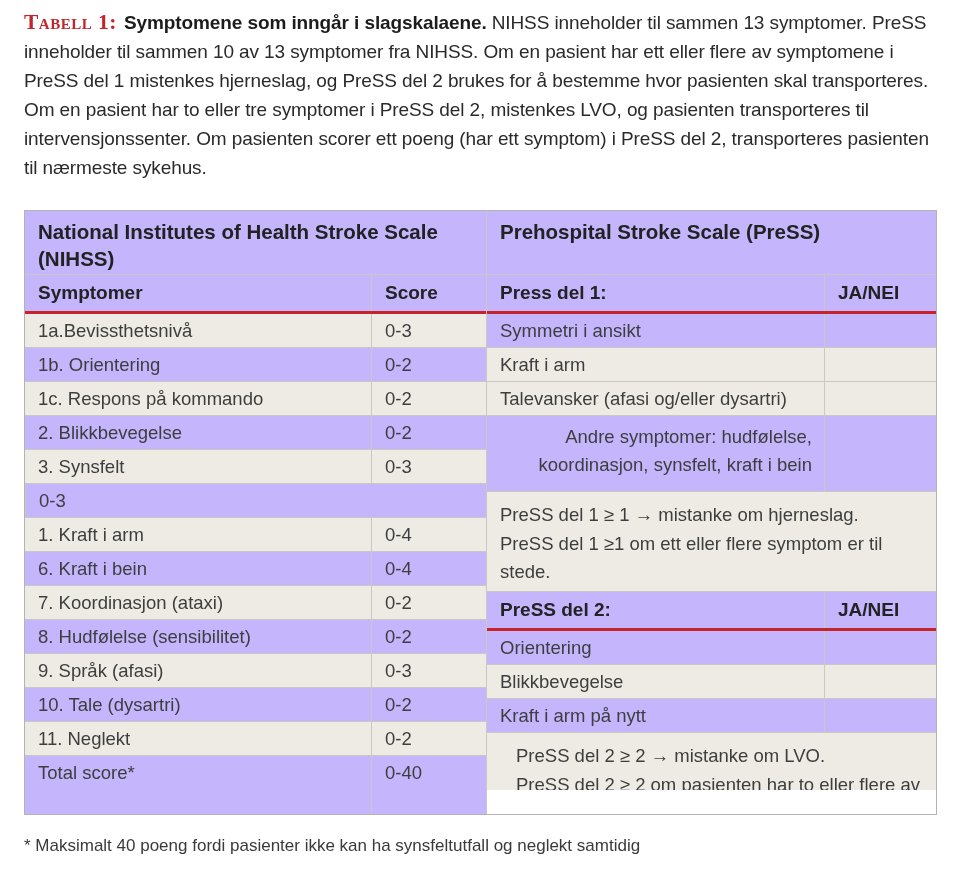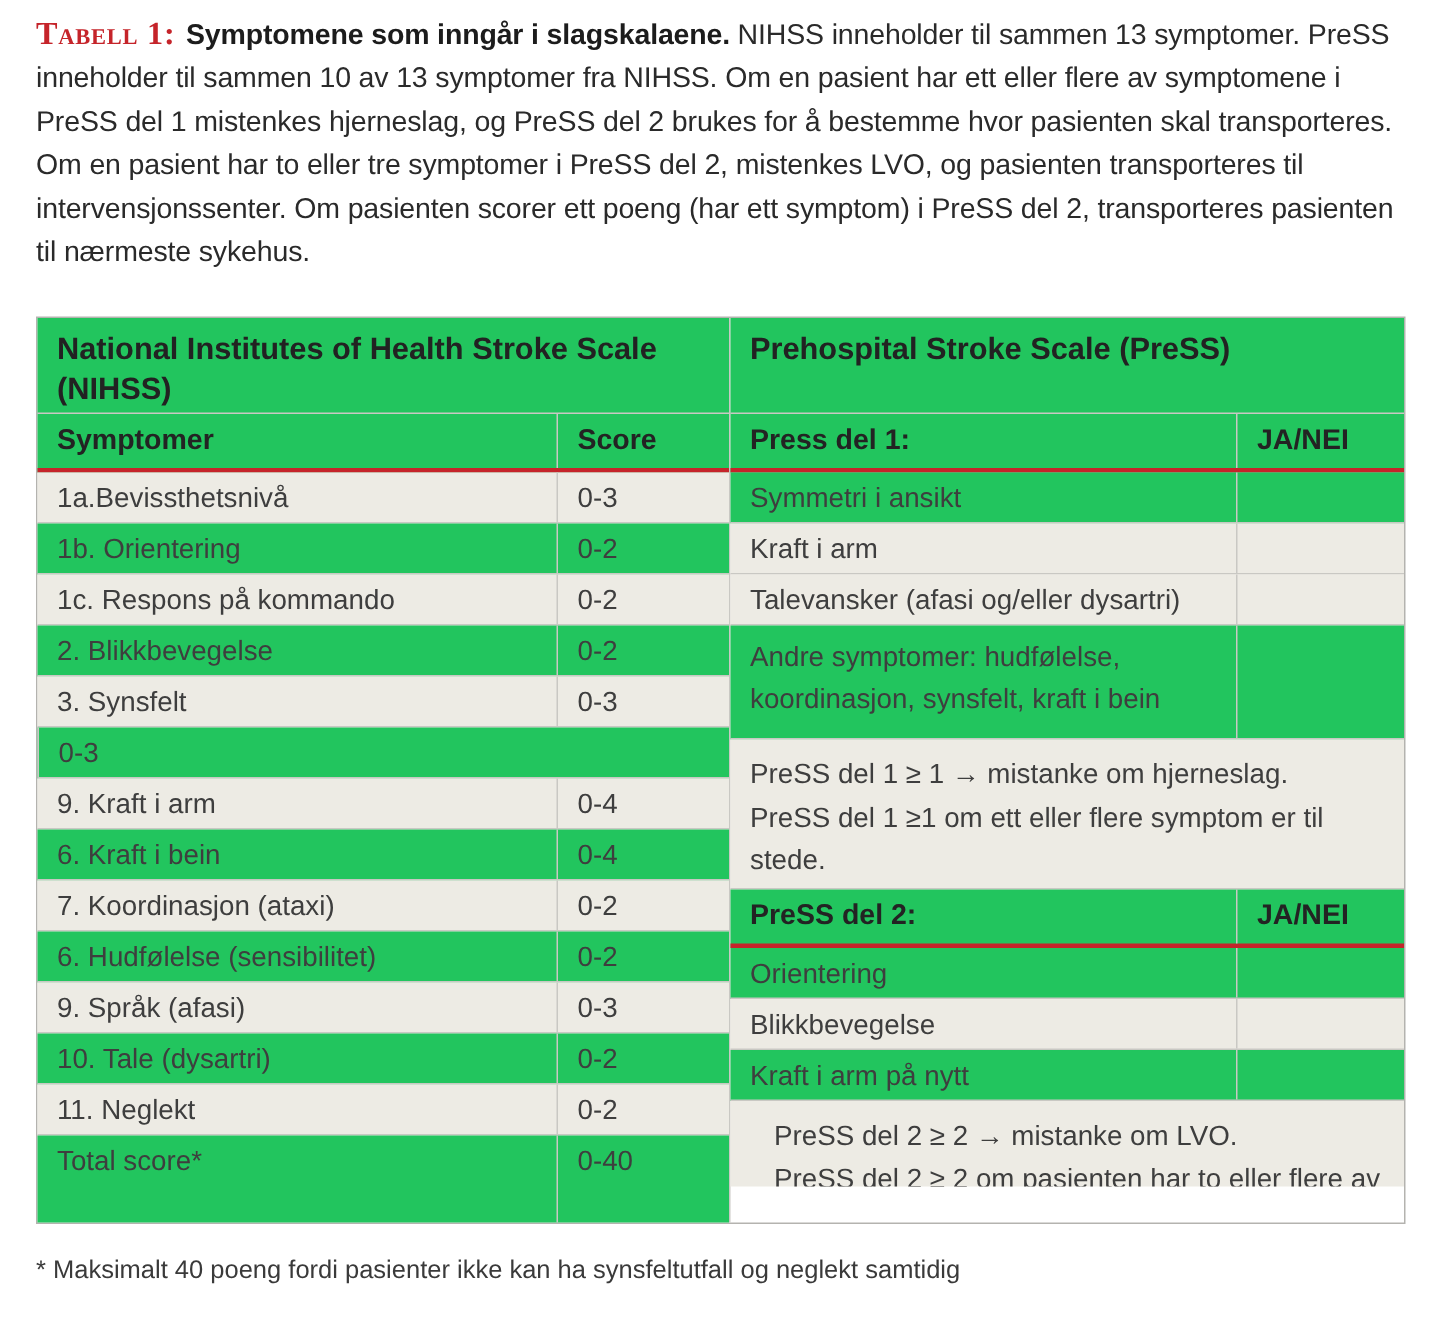--- a/index.html
+++ b/index.html
@@ -51,21 +51,21 @@
     color:#3e3e3e;
   }
   .half{display:flex;flex-direction:column;box-sizing:border-box;}
   .half-left{width:461px;}
   .half-right{width:450px;border-left:1px solid var(--border-gray);}
 
   .trow{
     display:flex;
     box-sizing:border-box;
     border-bottom:1px solid var(--border-gray);
-    background:#22c55e;
+    background:#c4b5fd;
   }
   .trow.beige{background:var(--row-beige);}
   .trow.last{border-bottom:none;}
 
   .h-title{height:64px;}
   .h-sub{height:39px;border-bottom:3px solid var(--accent-red);}
   .h-row{height:34px;}
   .h-andre{height:76px;}
   .h-note1{height:100px;}
   .h-total{height:58px;}
@@ -89,20 +89,21 @@
     font-size:20.5px;
     line-height:27px;
     color:#222222;
   }
   .sub-label{font-weight:bold;font-size:19px;color:#232323;}
 
   .block-cell{
     display:block;
     padding-top:7px;
     line-height:28px;
+    text-align:right;
   }
   .note-cell{
     display:block;
     padding:9px 14px 0 13px;
     line-height:28.5px;
   }
   .note-line{display:block;}
   .top-align{align-items:flex-start;padding-top:6px;}
 
   
@@ -148,33 +149,33 @@
         <div class="cell col-score">0-2</div>
       </div>
       <div class="trow h-row beige">
         <div class="cell grow">3. Synsfelt</div>
         <div class="cell col-score">0-3</div>
       </div>
       <div class="trow h-row">
         <div class="cell col-score">0-3</div>
       </div>
       <div class="trow h-row beige">
-        <div class="cell grow">9. Kraft i arm</div>
+        <div class="cell grow">1. Kraft i arm</div>
         <div class="cell col-score">0-4</div>
       </div>
       <div class="trow h-row">
         <div class="cell grow">6. Kraft i bein</div>
         <div class="cell col-score">0-4</div>
       </div>
       <div class="trow h-row beige">
         <div class="cell grow">7. Koordinasjon (ataxi)</div>
         <div class="cell col-score">0-2</div>
       </div>
       <div class="trow h-row">
-        <div class="cell grow">6. Hudfølelse (sensibilitet)</div>
+        <div class="cell grow">8. Hudfølelse (sensibilitet)</div>
         <div class="cell col-score">0-2</div>
       </div>
       <div class="trow h-row beige">
         <div class="cell grow">9. Språk (afasi)</div>
         <div class="cell col-score">0-3</div>
       </div>
       <div class="trow h-row">
         <div class="cell grow">10. Tale (dysartri)</div>
         <div class="cell col-score">0-2</div>
       </div>

